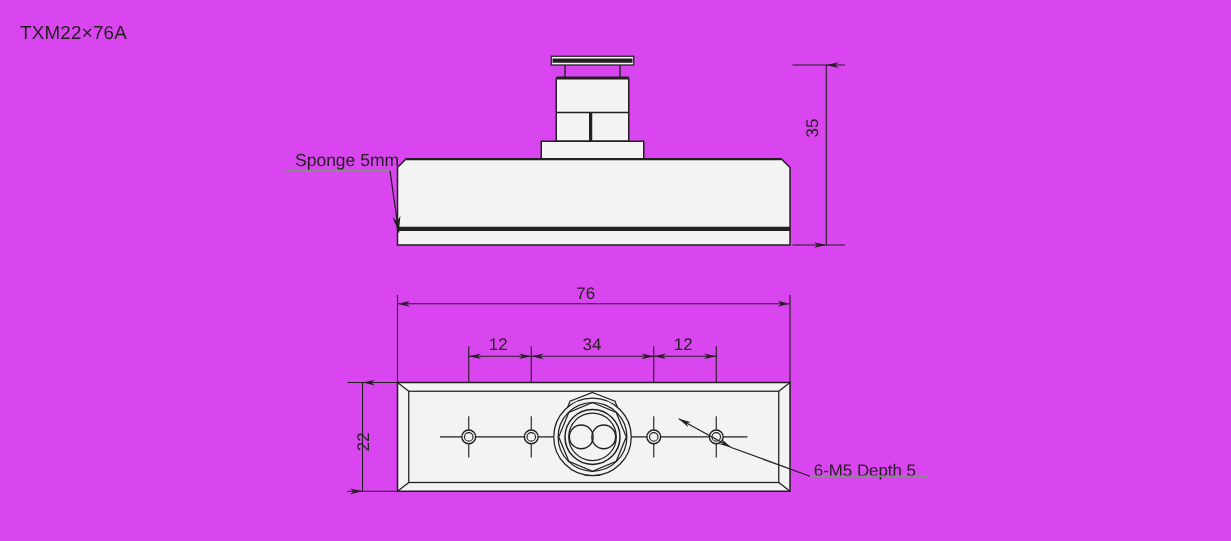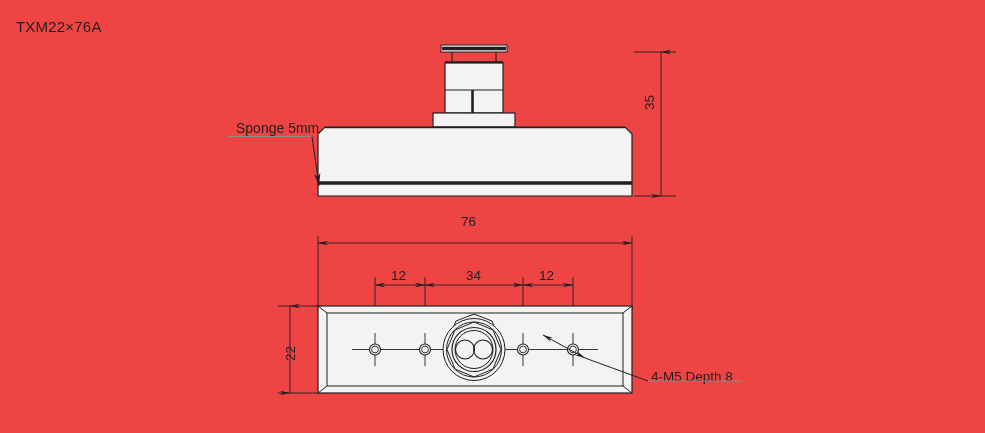--- a/index.html
+++ b/index.html
@@ -4,21 +4,21 @@
 <style>
   html, body {
     margin: 0;
     padding: 0;
     background: #f2f3f2;
   }
   #root {
     position: relative;
     width: 985px;
     height: 433px;
-    background: #ef4444;
+    background: #d946ef;
     font-family: "Liberation Sans", sans-serif;
     overflow: hidden;
   }
   #drawing {
     position: absolute;
     left: 0;
     top: 0;
     width: 985px;
     height: 433px;
   }
@@ -41,21 +41,21 @@
   }
   #dim35-text {
     left: 642px;
     top: 110px;
     font-size: 13.5px;
     transform: rotate(-90deg);
     transform-origin: left top;
   }
   #dim76-text {
     left: 461px;
-    top: 214px;
+    top: 227px;
     font-size: 13.5px;
   }
   #dim12a-text {
     left: 391px;
     top: 268px;
     font-size: 13.5px;
   }
   #dim24-text {
     left: 466px;
     top: 268px;
@@ -93,21 +93,21 @@
   <div class="txt" id="dim76-text">76</div>
 
   <div class="txt" id="dim12a-text">12</div>
 
   <div class="txt" id="dim24-text">34</div>
 
   <div class="txt" id="dim12b-text">12</div>
 
   <div class="txt" id="dim22-text">22</div>
 
-  <div class="txt" id="callout-text">4-M5 Depth 8</div>
+  <div class="txt" id="callout-text">6-M5 Depth 5</div>
 
   <svg id="drawing" viewBox="0 0 985 433">
     <defs>
       <marker id="arrL" markerWidth="11" markerHeight="7" refX="10" refY="3.5" orient="auto" markerUnits="userSpaceOnUse">
         <path d="M10,3.5 L0,1.2 L3,3.5 L0,5.8 Z" fill="#231f20"></path>
       </marker>
       <marker id="arrR" markerWidth="11" markerHeight="7" refX="1" refY="3.5" orient="auto" markerUnits="userSpaceOnUse">
         <path d="M1,3.5 L11,1.2 L8,3.5 L11,5.8 Z" fill="#231f20"></path>
       </marker>
       <marker id="arrUp" markerWidth="7" markerHeight="11" refX="3.5" refY="10" orient="auto" markerUnits="userSpaceOnUse">

